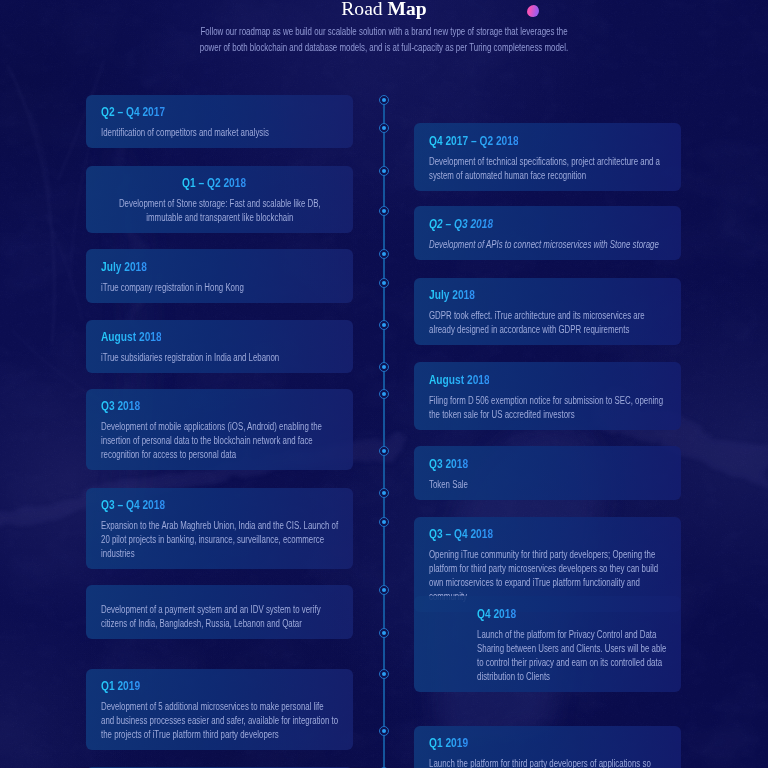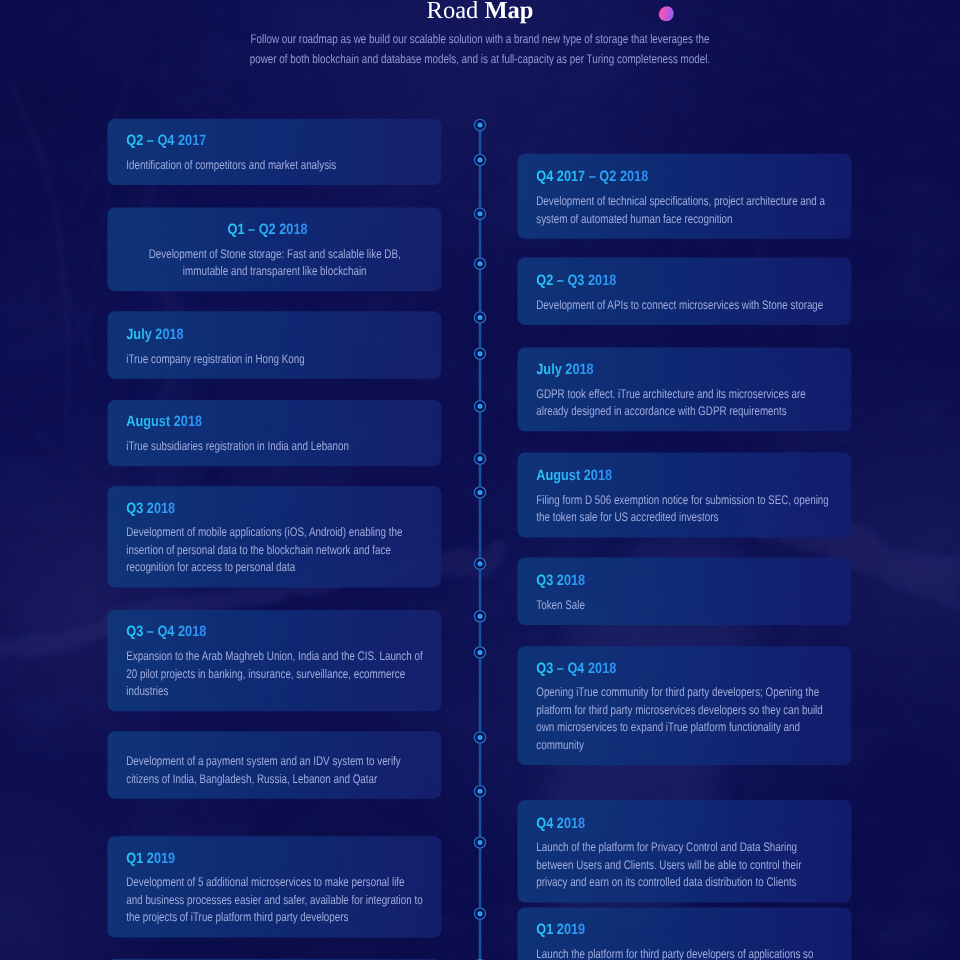--- a/index.html
+++ b/index.html
@@ -210,21 +210,21 @@
         </div>
         <div class="card left" style="top: 165.5px; text-align: center;">
       <div class="inner">
         <h3><span>Q1 – Q2 2018</span></h3>
         <p>Development of Stone storage: Fast and scalable like DB, immutable and transparent like blockchain</p>
       </div>
     </div>
         <div class="dot" style="top: 165.7px;">
           <i></i>
         </div>
-        <div class="card right" style="top: 206px;">
+        <div class="card right" style="top: 206px; font-style: italic;">
       <div class="inner">
         <h3><span>Q2 – Q3 2018</span></h3>
         <p>Development of APIs to connect microservices with Stone storage</p>
       </div>
     </div>
         <div class="dot" style="top: 206.2px;">
           <i></i>
         </div>
         <div class="card left" style="top: 249px;">
       <div class="inner">
@@ -299,21 +299,21 @@
           <i></i>
         </div>
         <div class="card left" style="top: 585px;">
       <div class="inner">
         <p>Development of a payment system and an IDV system to verify citizens of India, Bangladesh, Russia, Lebanon and Qatar</p>
       </div>
     </div>
         <div class="dot" style="top: 585.2px;">
           <i></i>
         </div>
-        <div class="card right" style="top: 640px;">
+        <div class="card right" style="top: 596px; padding-left: 48px;">
       <div class="inner">
         <h3><span>Q4 2018</span></h3>
         <p>Launch of the platform for Privacy Control and Data Sharing between Users and Clients. Users will be able to control their privacy and earn on its controlled data distribution to Clients</p>
       </div>
     </div>
         <div class="dot" style="top: 627.7px;">
           <i></i>
         </div>
         <div class="card left" style="top: 668.5px;">
       <div class="inner">

